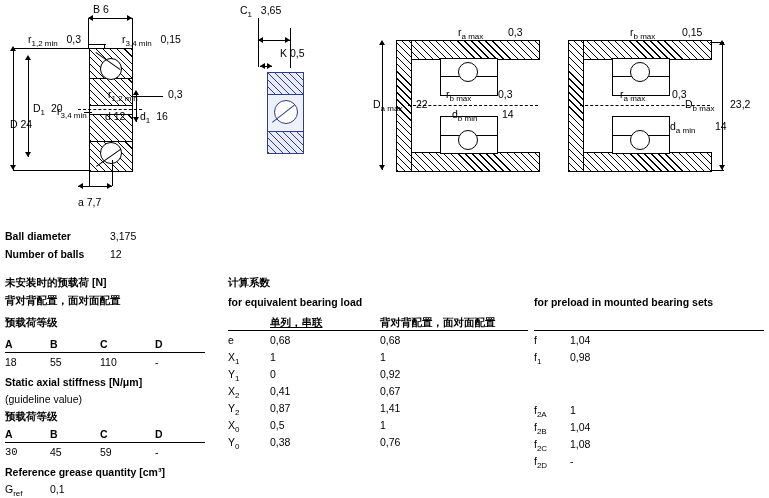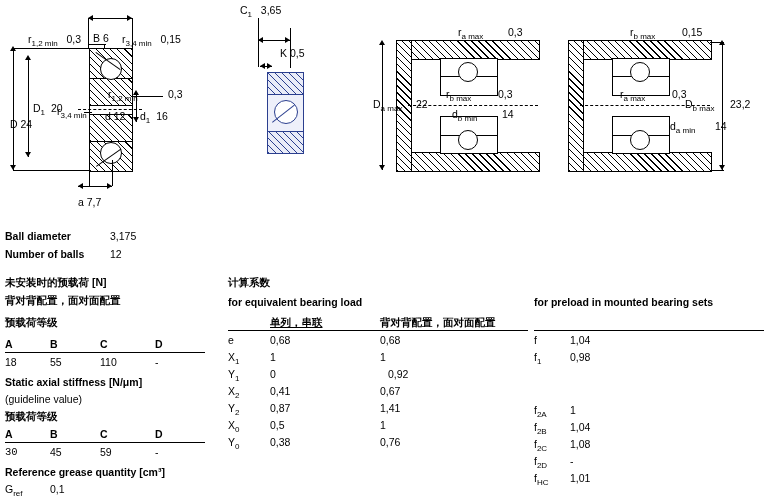--- a/index.html
+++ b/index.html
@@ -46,21 +46,21 @@
 </head>
 <body>
 
 <div class="abs" style="left:0;top:0;width:240px;height:215px;">
 
   <div class="dim-h" style="left:88px;top:18px;width:44px;"></div>
   <div class="ar ar-l" style="left:88px;top:15px;"></div>
   <div class="ar ar-r" style="left:127px;top:15px;"></div>
   <div class="ext" style="left:88px;top:18px;height:30px;"></div>
   <div class="ext" style="left:132px;top:18px;height:30px;"></div>
-  <div class="lbl abs" style="left:93px;top:3px;margin-top:29px;">B  6</div>
+  <div class="lbl abs" style="left:93px;top:3px;">B  6</div>
 
   <div class="lbl abs" style="left:28px;top:33px;">
     <span>r</span><span class="sub">1,2 min</span>
     &nbsp;&nbsp;<span>0,3</span>
   </div>
   <div class="thin" style="left:88px;top:44px;width:18px;height:1px;"></div>
   <div class="thin" style="left:104px;top:44px;width:1px;height:12px;"></div>
 
   <div class="lbl abs" style="left:122px;top:33px;">
     <span>r</span><span class="sub">3,4 min</span>
@@ -299,21 +299,21 @@
     <span class="lbl abs" style="left:152px;top:0;">0,68</span>
   </div>
   <div style="height:17px;position:relative;">
     <span class="lbl abs" style="left:0;top:0;"><span>X</span><span class="sub">1</span></span>
     <span class="lbl abs" style="left:42px;top:0;">1</span>
     <span class="lbl abs" style="left:152px;top:0;">1</span>
   </div>
   <div style="height:17px;position:relative;">
     <span class="lbl abs" style="left:0;top:0;"><span>Y</span><span class="sub">1</span></span>
     <span class="lbl abs" style="left:42px;top:0;">0</span>
-    <span class="lbl abs" style="left:160px;top:0;text-align:right;">0,92</span>
+    <span class="lbl abs" style="left:152px;top:0;text-align:right;">0,92</span>
   </div>
   <div style="height:17px;position:relative;">
     <span class="lbl abs" style="left:0;top:0;"><span>X</span><span class="sub">2</span></span>
     <span class="lbl abs" style="left:42px;top:0;">0,41</span>
     <span class="lbl abs" style="left:152px;top:0;">0,67</span>
   </div>
   <div style="height:17px;position:relative;">
     <span class="lbl abs" style="left:0;top:0;"><span>Y</span><span class="sub">2</span></span>
     <span class="lbl abs" style="left:42px;top:0;">0,87</span>
     <span class="lbl abs" style="left:152px;top:0;">1,41</span>
@@ -351,17 +351,13 @@
     <span class="lbl abs" style="left:36px;top:0;">1,04</span>
   </div>
   <div style="height:17px;position:relative;">
     <span class="lbl abs" style="left:0;top:0;text-align:center;"><span>f</span><span class="sub">2C</span></span>
     <span class="lbl abs" style="left:36px;top:0;">1,08</span>
   </div>
   <div style="height:17px;position:relative;">
     <span class="lbl abs" style="left:0;top:0;"><span>f</span><span class="sub">2D</span></span>
     <span class="lbl abs" style="left:36px;top:0;">-</span>
   </div>
-  <div style="height:17px;position:relative;">
-    <span class="lbl abs" style="left:0;top:0;"><span>f</span><span class="sub">HC</span></span>
-    <span class="lbl abs" style="left:36px;top:0;">1,01</span>
-  </div>
 </div>
 
 </body></html>

